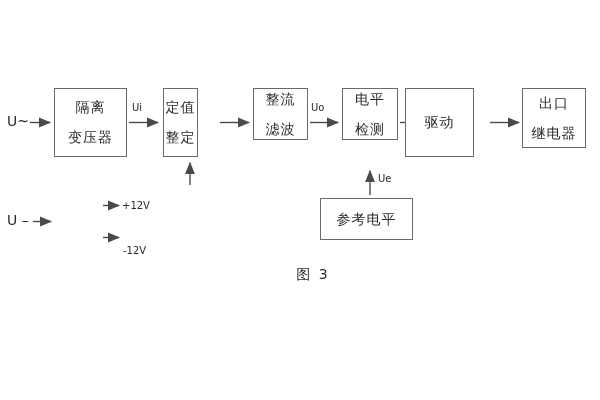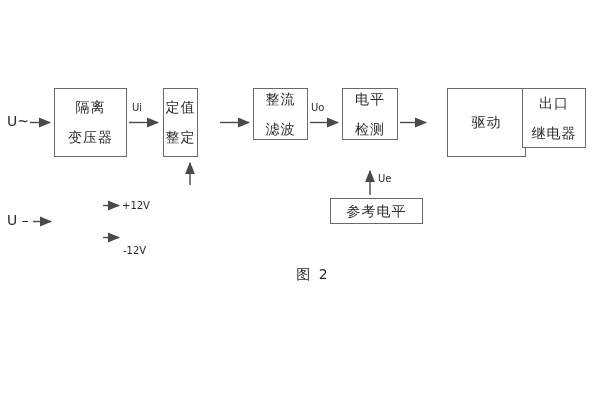--- a/index.html
+++ b/index.html
@@ -74,35 +74,35 @@
     <span>整定</span>
   </div>
   <div class="box" style="left:253px;top:88px;width:55px;height:52px">
     <span>整流</span>
     <span>滤波</span>
   </div>
   <div class="box" style="left:342px;top:88px;width:56px;height:52px">
     <span>电平</span>
     <span>检测</span>
   </div>
-  <div class="box" style="left:447px;top:88px;width:79px;height:69px">
+  <div class="box" style="left:405px;top:88px;width:69px;height:69px">
     <span>驱动</span>
   </div>
   <div class="box" style="left:522px;top:88px;width:64px;height:60px">
     <span>出口</span>
     <span>继电器</span>
   </div>
 
-  <div class="box" style="left:330px;top:198px;width:93px;height:26px">
+  <div class="box" style="left:320px;top:198px;width:93px;height:42px">
     <span>参考电平</span>
   </div>
 
   <span class="siglabel big" style="left:7px;top:114px">U~</span>
   <span class="siglabel big" style="left:7px;top:213px">U –</span>
   <span class="siglabel" style="left:132px;top:100px">Ui</span>
   <span class="siglabel" style="left:311px;top:100px">Uo</span>
   <span class="siglabel" style="left:378px;top:171px">Ue</span>
   <span class="siglabel" style="left:122px;top:198px">+12V</span>
   <span class="siglabel" style="left:123px;top:243px">-12V</span>
 
-  <div class="caption">图 2</div>
+  <div class="caption">图 3</div>
 
 </div>
 
 </body></html>

